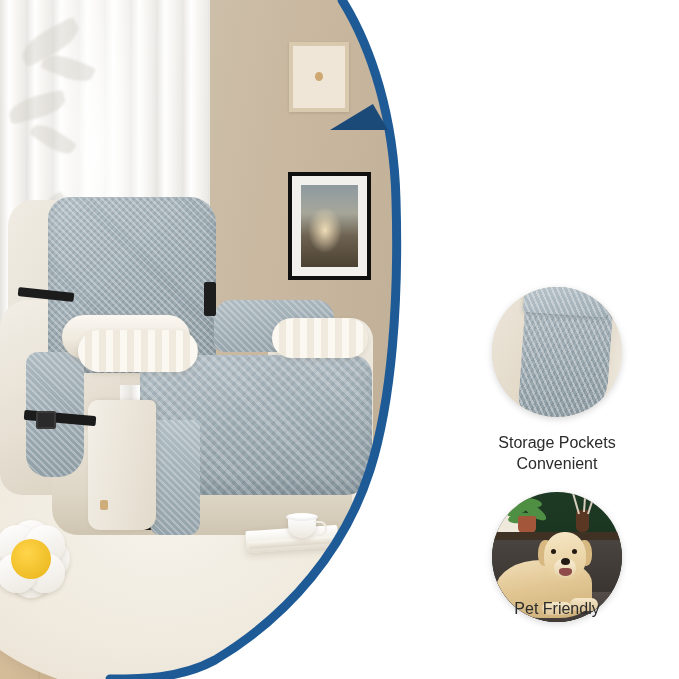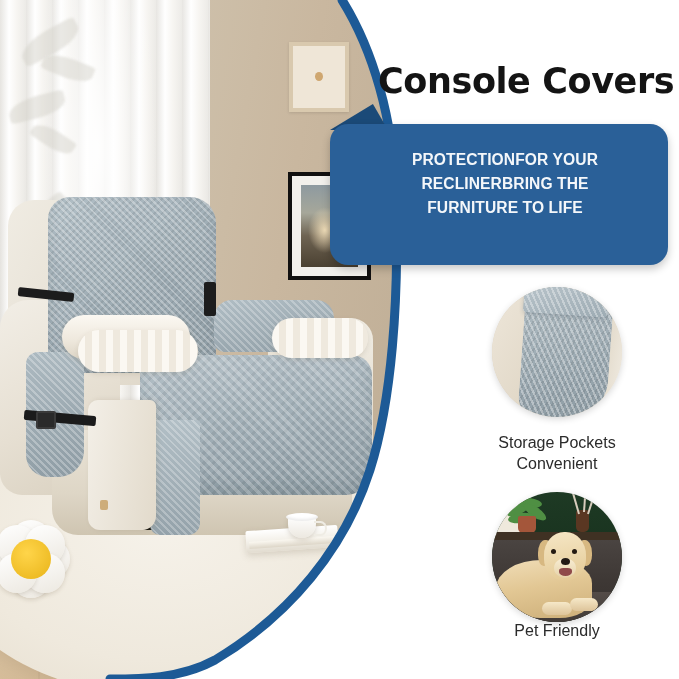--- a/index.html
+++ b/index.html
@@ -486,26 +486,22 @@
         <div class="cup-handle"></div>
 
       </div>
     </div>
 
     <svg class="swoosh" width="679" height="679" viewBox="0 0 679 679">
       <path d="M 342,0 C 372,48 394,118 396,200 C 399,300 392,400 370,470 C 345,548 290,615 215,660 C 180,679 140,679 110,679" fill="none" stroke="#1d5a96" stroke-width="9" stroke-linecap="round"></path>
     </svg>
   </div>
 
-  <div class="title">Console Covers</div>
 
   <div class="notch"></div>
-  <div class="banner">
-    <div class="banner-text">PROTECTIONFOR YOUR RECLINERBRING THE FURNITURE TO LIFE</div>
-  </div>
 
   <div class="feature">
     <div class="circle" style="left:492px; top:287px;">
       <div class="pk-bg"></div>
       <div class="pk-wall"></div>
       <div class="pk-chair"></div>
       <div class="pk-cover"></div>
       <div class="pk-flap"></div>
     </div>
     <div class="feature-label" style="left:442px; top:432px;">
@@ -538,18 +534,18 @@
       <div class="dg-ear-r"></div>
       <div class="dg-head"></div>
       <div class="dg-eye-l"></div>
       <div class="dg-eye-r"></div>
       <div class="dg-snout"></div>
       <div class="dg-nose"></div>
       <div class="dg-mouth"></div>
       <div class="dg-paw1"></div>
       <div class="dg-paw2"></div>
     </div>
-    <div class="feature-label" style="left:442px; top:620px;">
+    <div class="feature-label" style="left:442px; top:598px;">
       <div>Pet Friendly</div>
     </div>
   </div>
 
 </div>
 
 </body></html>

